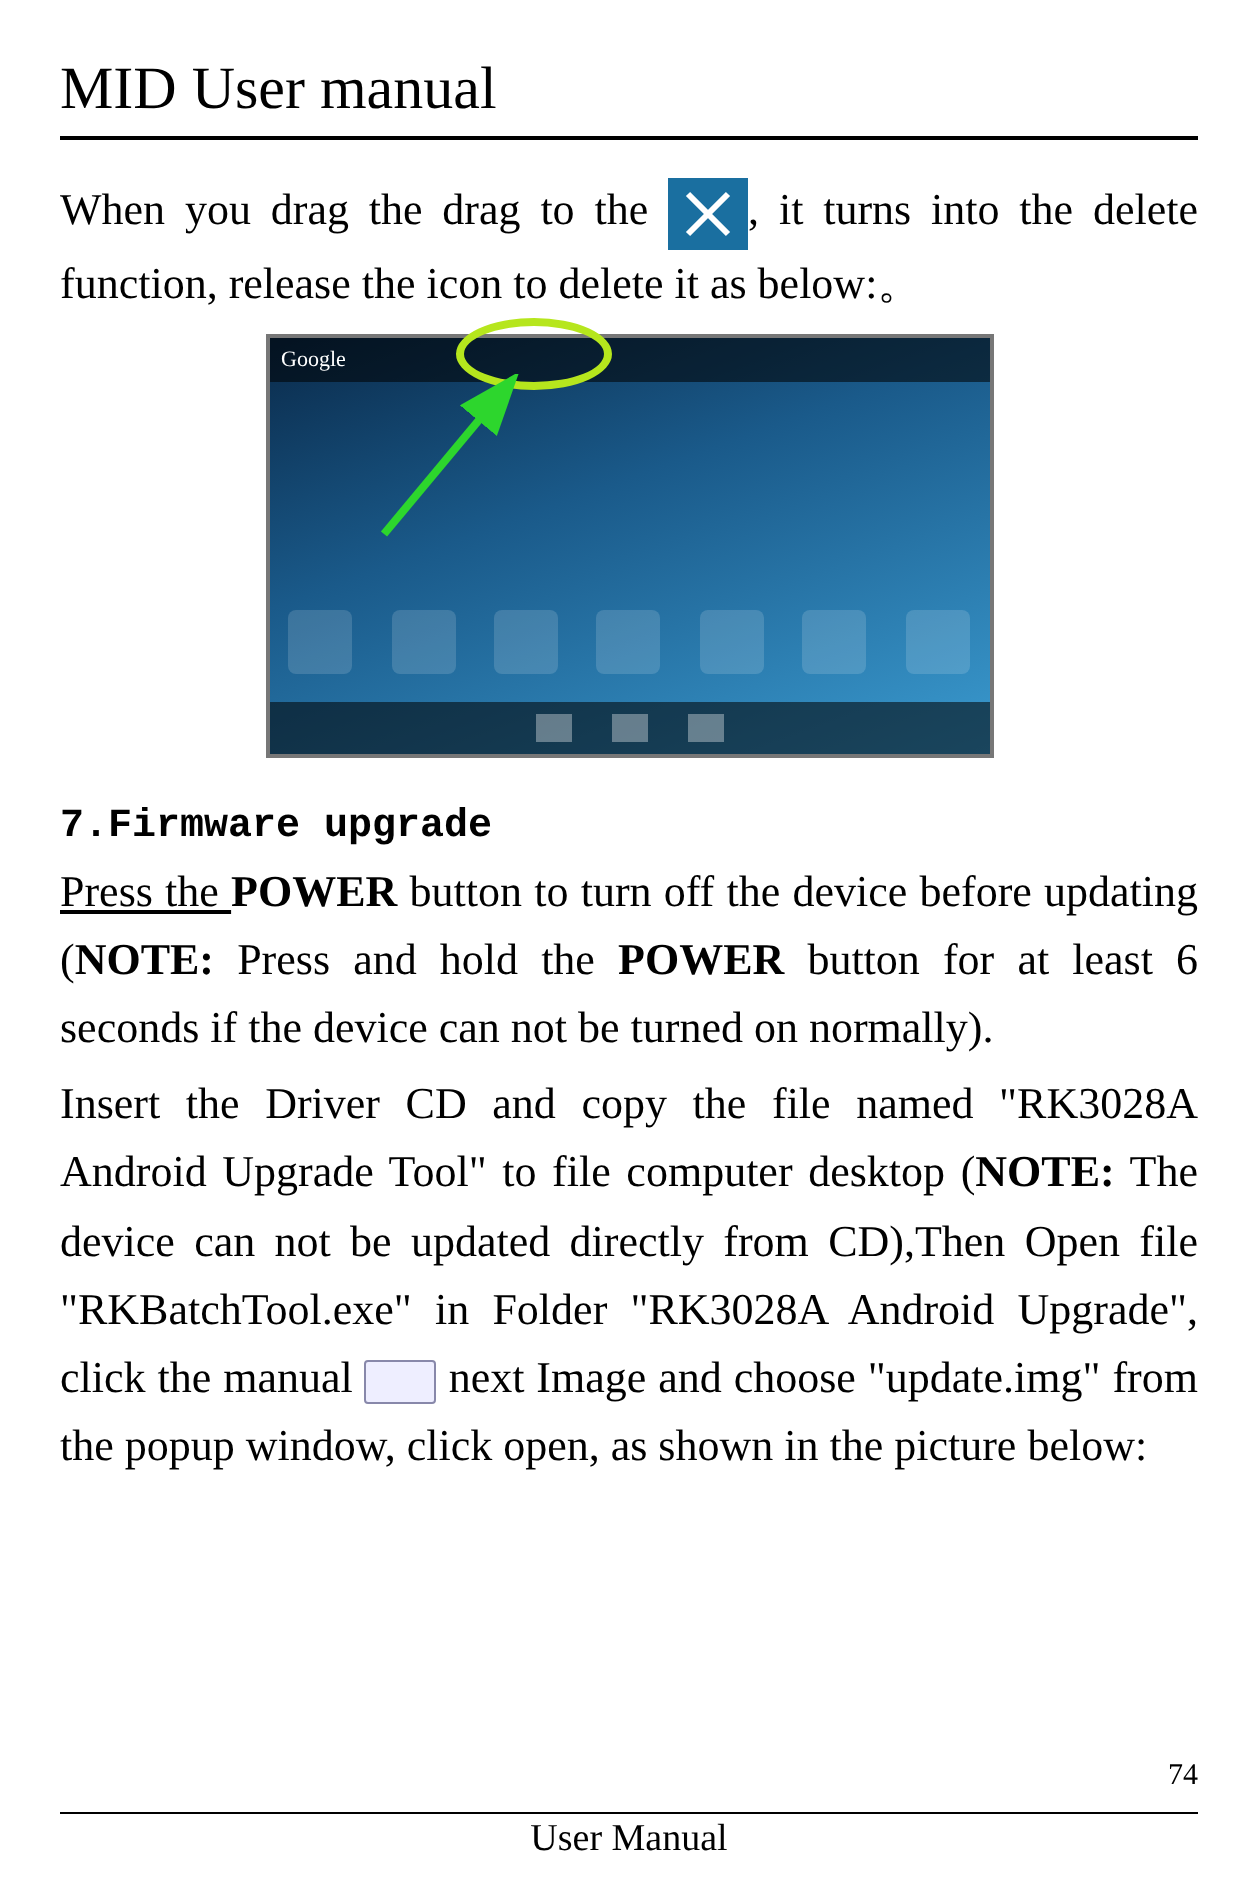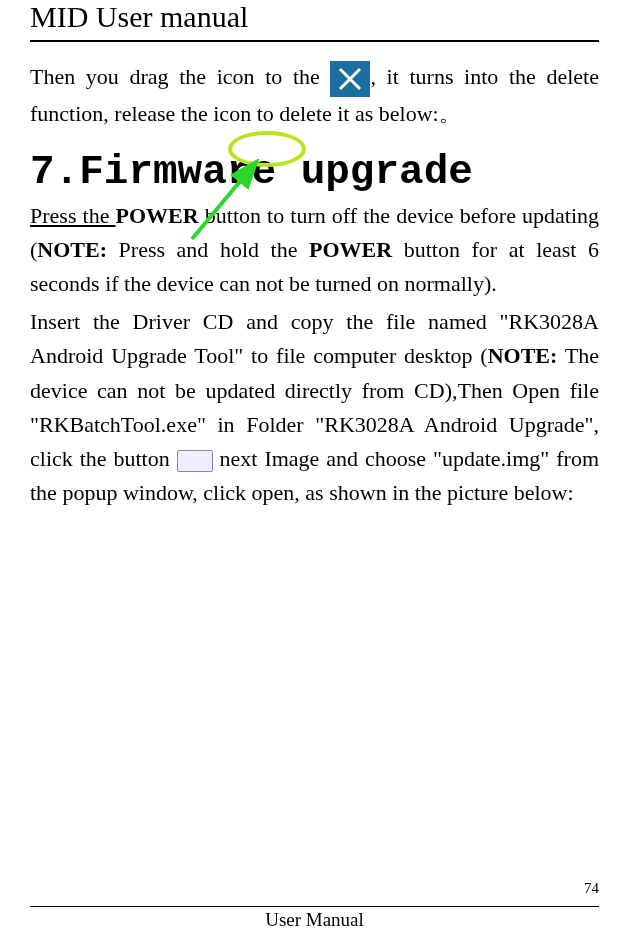--- a/index.html
+++ b/index.html
@@ -6,21 +6,21 @@
       margin: 0;
       padding: 0;
       width: 629px;
       height: 949px;
       font-family: "Times New Roman", serif;
       background: #fff;
       color: #000;
       position: relative;
     }
     .page {
-      padding: 0 30px 0 30px;
+      padding: 28px 30px 0 30px;
     }
     .header-title {
       font-size: 30px;
       margin-bottom: 6px;
     }
     .header-rule {
       border-bottom: 2px solid #000;
       margin-bottom: 18px;
     }
     .para {
@@ -113,21 +113,21 @@
       position: absolute;
       top: 20px;
       left: 152px;
       width: 90px;
       height: 90px;
       pointer-events: none;
     }
     .section-heading {
       font-family: "Courier New", monospace;
       font-weight: bold;
-      font-size: 41px;
+      font-size: 20px;
       margin: 10px 0 4px 0;
     }
     .indent {
       text-indent: 2em;
       text-decoration: underline;
     }
     .bold { font-weight: bold; }
     .btn-inline {
       display: inline-block;
       width: 34px;
@@ -161,49 +161,69 @@
     }
   </style>
 </head>
 <body>
 
 <div class="page">
   <div class="header-title">MID User manual</div>
   <div class="header-rule"></div>
 
   <p class="para">
-    <span>Then you  drag  the  icon  to  the</span>
+    <span>When you  drag  the  drag  to  the</span>
     <span class="inline-icon">
       <svg width="28" height="28" viewBox="0 0 28 28">
         <line x1="4" y1="4" x2="24" y2="24" stroke="#fff" stroke-width="3"></line>
         <line x1="24" y1="4" x2="4" y2="24" stroke="#fff" stroke-width="3"></line>
       </svg>
     </span><span>,  it turns into  the delete function, release the icon to delete it as below:。</span>
   </p>
 
   <div class="screenshot-wrap">
+    <div class="android-screen">
+      <div class="screen-topbar">
+        <span>Google</span>
+        <span class="spacer"></span>
+      </div>
+      <div class="screen-row">
+        <div class="app"></div>
+        <div class="app"></div>
+        <div class="app"></div>
+        <div class="app"></div>
+        <div class="app"></div>
+        <div class="app"></div>
+        <div class="app"></div>
+      </div>
+      <div class="screen-dock">
+        <div class="navbtn"></div>
+        <div class="navbtn"></div>
+        <div class="navbtn"></div>
+      </div>
+    </div>
     <div class="highlight-oval"></div>
     <svg class="arrow-svg" viewBox="0 0 90 90">
       <defs>
         <marker id="ahead" markerWidth="10" markerHeight="10" refX="5" refY="3" orient="auto">
           <polygon points="0,0 8,3 0,6" fill="#2dd62d"></polygon>
         </marker>
       </defs>
       <line x1="10" y1="80" x2="70" y2="8" stroke="#2dd62d" stroke-width="4" marker-end="url(#ahead)"></line>
     </svg>
   </div>
 
   <div class="section-heading">7.Firmware upgrade</div>
 
   <p class="para">
     <span class="indent">Press the </span><span class="bold">POWER</span><span> button to turn off the device before updating (</span><span class="bold">NOTE:</span><span> Press and hold the </span><span class="bold">POWER</span><span> button for at least 6 seconds if the device can not be turned on normally).</span>
   </p>
 
   <p class="para">
-    <span>Insert  the  Driver  CD  and  copy  the  file  named  "RK3028A Android Upgrade Tool" to file computer desktop (</span><span class="bold">NOTE:</span><span> The device can not be updated directly from CD),Then Open file  "RKBatchTool.exe"  in  Folder  "RK3028A  Android Upgrade",  click  the  button </span>
+    <span>Insert  the  Driver  CD  and  copy  the  file  named  "RK3028A Android Upgrade Tool" to file computer desktop (</span><span class="bold">NOTE:</span><span> The device can not be updated directly from CD),Then Open file  "RKBatchTool.exe"  in  Folder  "RK3028A  Android Upgrade",  click  the  manual </span>
     <span class="btn-inline"></span>
     <span> next  Image  and  choose "update.img" from the popup window, click open, as shown in the picture below:</span>
   </p>
 </div>
 
 <div class="footer">
   <div class="page-number">74</div>
   <div class="footer-rule"></div>
   <div class="footer-row">
     <span>User Manual</span>

